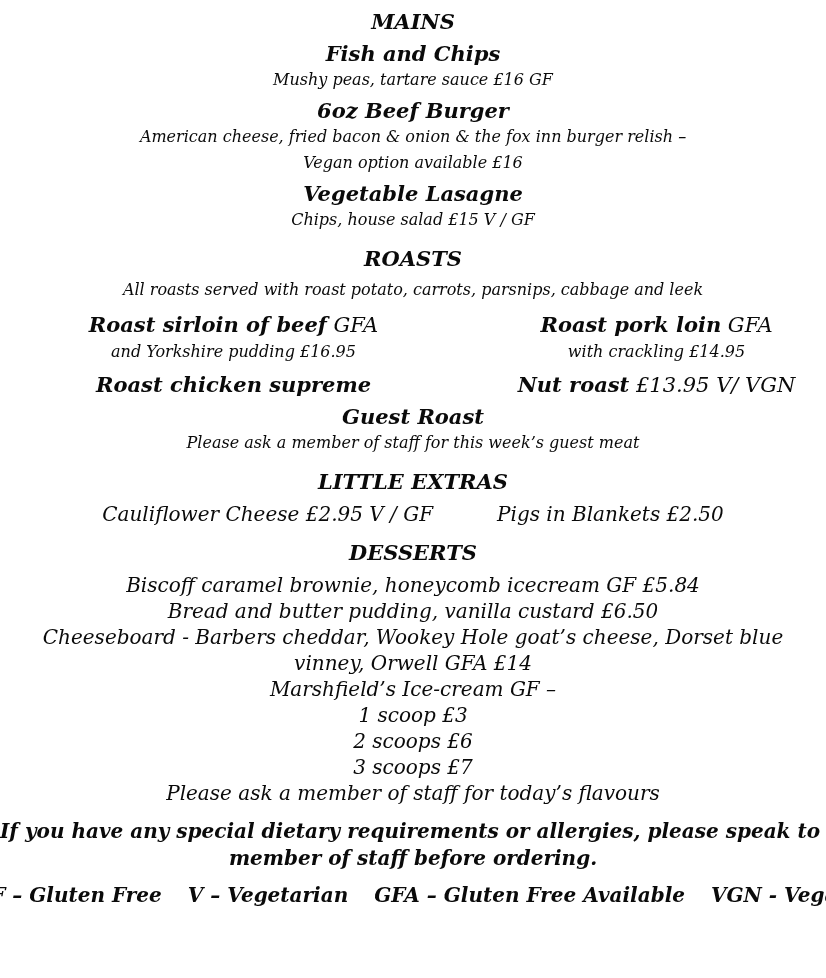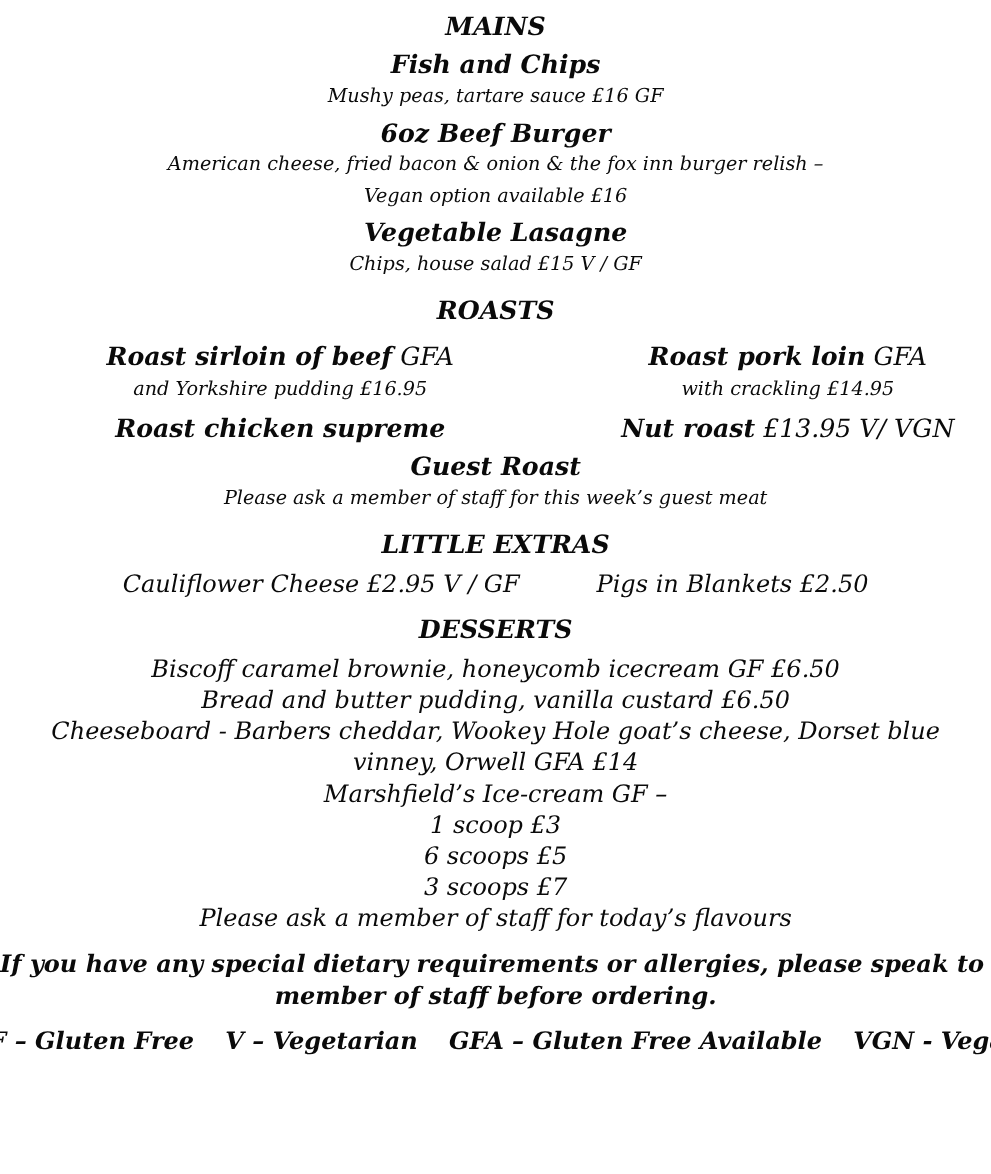--- a/index.html
+++ b/index.html
@@ -99,20 +99,21 @@
     <div class="item-desc">American cheese, fried bacon &amp; onion &amp; the fox inn burger relish –</div>
     <div class="item-desc">Vegan option available £16</div>
   </div>
 
   <div class="menu-item">
     <div class="item-name">Vegetable Lasagne</div>
     <div class="item-desc">Chips, house salad £15 V / GF</div>
   </div>
 
   <div class="section-heading">ROASTS</div>
+  <div class="item-desc">All roasts served with roast potato, carrots, parsnips, cabbage and leek</div>
 
   <div class="roasts-grid">
     <div class="roast-col left">
       <div class="menu-item">
         <div class="item-name"><span>Roast sirloin of beef</span><span class="tag"> GFA</span></div>
         <div class="item-desc">and Yorkshire pudding £16.95</div>
       </div>
       <div class="menu-item">
         <div class="item-name">Roast chicken supreme</div>
       </div>
@@ -134,27 +135,27 @@
   </div>
 
   <div class="section-heading">LITTLE EXTRAS</div>
   <div class="extras-row">
     <span class="extra">Cauliflower Cheese £2.95 V / GF</span>
     <span class="extra">Pigs in Blankets £2.50</span>
   </div>
 
   <div class="section-heading">DESSERTS</div>
   <div class="desserts-block">
-    <div class="dessert-line">Biscoff caramel brownie, honeycomb icecream GF £6.50</div>
+    <div class="dessert-line">Biscoff caramel brownie, honeycomb icecream GF £5.84</div>
     <div class="dessert-line">Bread and butter pudding, vanilla custard £6.50</div>
     <div class="dessert-line">Cheeseboard - Barbers cheddar, Wookey Hole goat’s cheese, Dorset blue</div>
     <div class="dessert-line">vinney, Orwell GFA £14</div>
     <div class="dessert-line">Marshfield’s Ice-cream GF –</div>
     <div class="dessert-line">1 scoop £3</div>
-    <div class="dessert-line">6 scoops £5</div>
+    <div class="dessert-line">2 scoops £6</div>
     <div class="dessert-line">3 scoops £7</div>
     <div class="dessert-line">Please ask a member of staff for today’s flavours</div>
   </div>
 
   <div class="footer-note">
     <div>If you have any special dietary requirements or allergies, please speak to a</div>
     <div>member of staff before ordering.</div>
   </div>
 
   <div class="footer-key">

